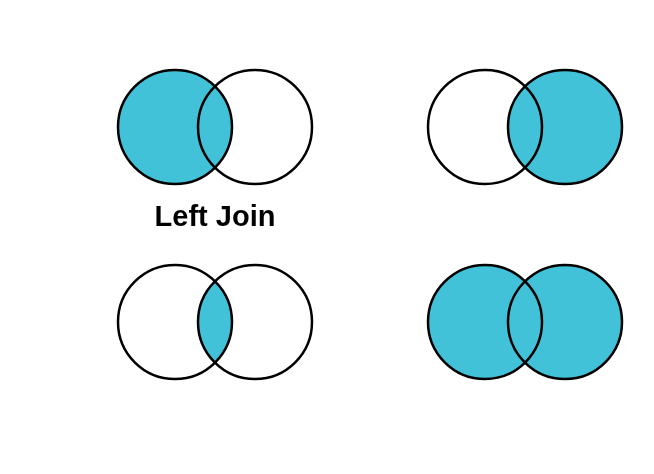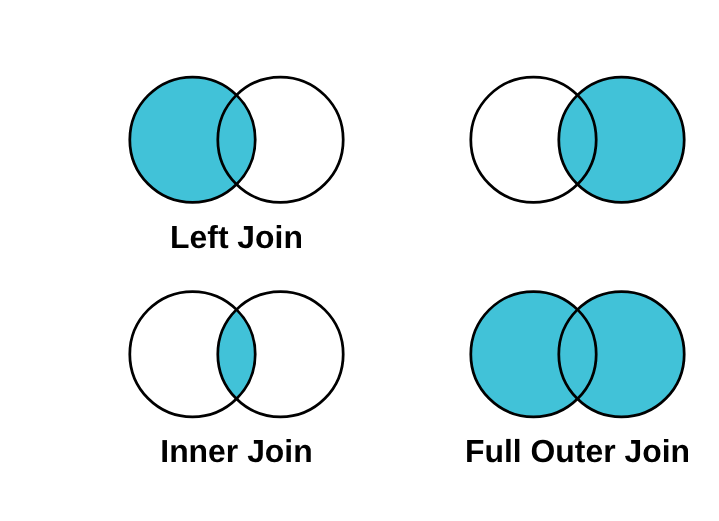--- a/index.html
+++ b/index.html
@@ -74,30 +74,28 @@
       <clipPath id="clip-2">
           <circle cx="146" cy="64" r="57"></circle>
         </clipPath>
     </defs>
     <circle cx="66" cy="64" r="57" fill="#ffffff"></circle>
     <circle cx="146" cy="64" r="57" fill="#ffffff"></circle>
     <circle cx="66" cy="64" r="57" clip-path="url(#clip-2)" fill="#41c2d8"></circle>
     <circle class="outline" cx="66" cy="64" r="57" stroke="#000000"></circle>
     <circle class="outline" cx="146" cy="64" r="57" stroke="#000000"></circle>
   </svg>
-  <figcaption class="venn-label">Inner Join</figcaption>
 </figure>
 
 <figure class="cell cell-bottom-right">
   <svg class="venn-svg" width="212" height="128" viewBox="0 0 212 128">
     <defs>
       <clipPath id="clip-3">
           <circle cx="146" cy="64" r="57"></circle>
         </clipPath>
     </defs>
     <circle cx="66" cy="64" r="57" fill="#41c2d8"></circle>
     <circle cx="146" cy="64" r="57" fill="#41c2d8"></circle>
     <circle cx="66" cy="64" r="57" clip-path="url(#clip-3)" fill="#41c2d8"></circle>
     <circle class="outline" cx="66" cy="64" r="57" stroke="#000000"></circle>
     <circle class="outline" cx="146" cy="64" r="57" stroke="#000000"></circle>
   </svg>
-  <figcaption class="venn-label">Full Outer Join</figcaption>
 </figure>
 
 </body></html>

